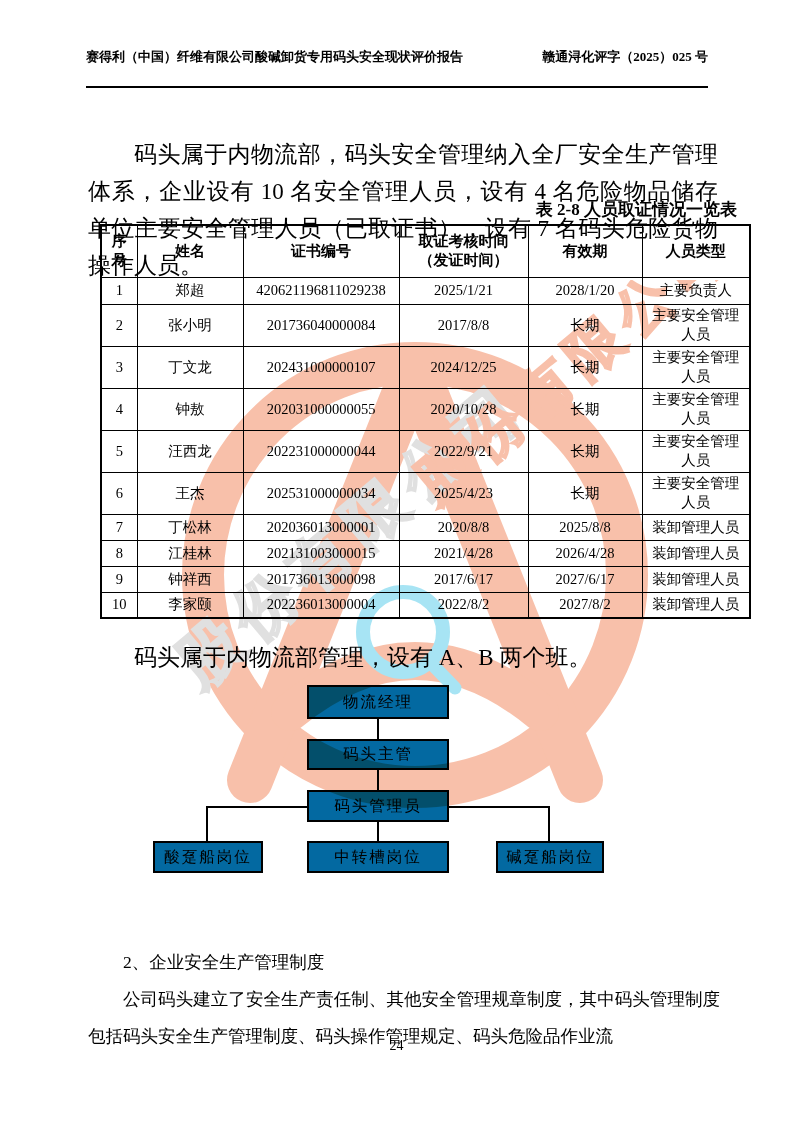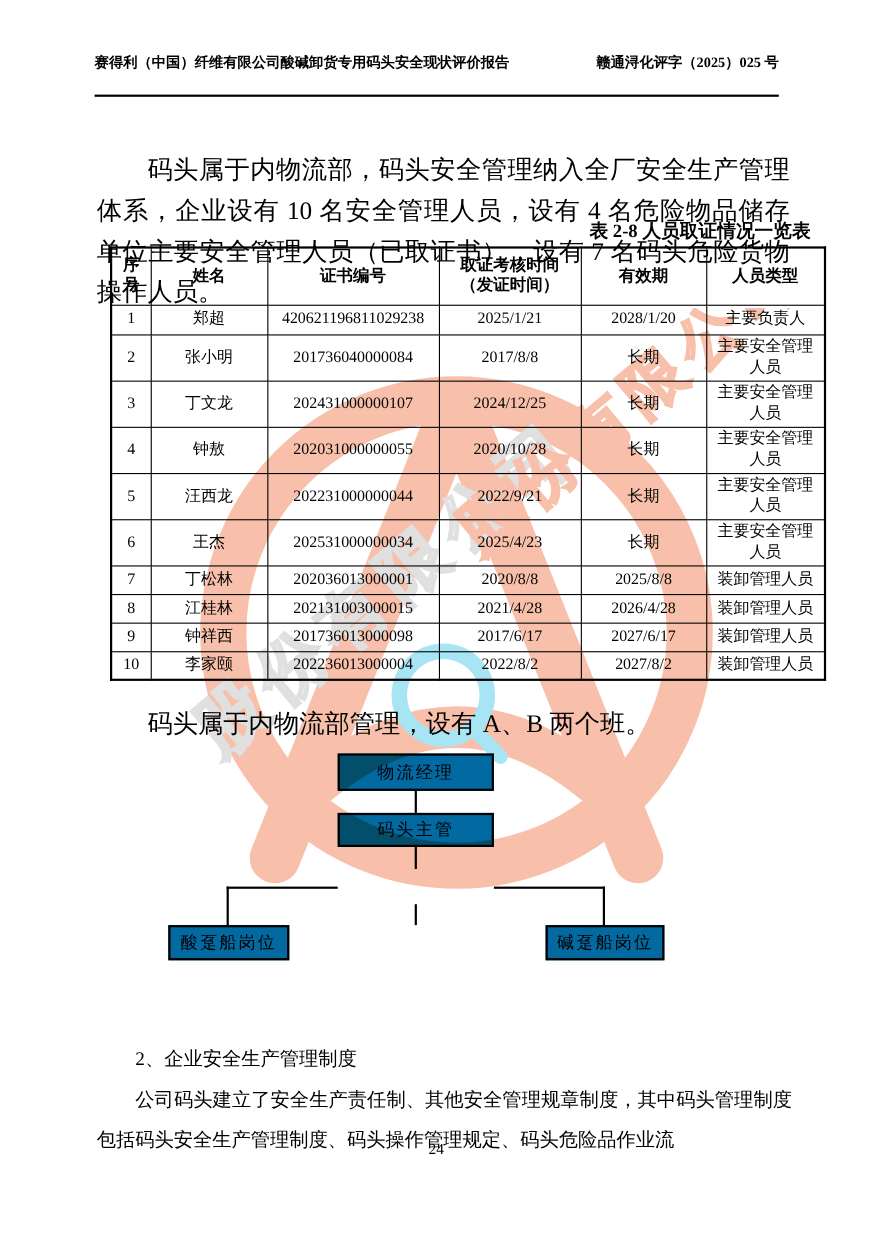--- a/index.html
+++ b/index.html
@@ -196,21 +196,23 @@
         <td>装卸管理人员</td>
       </tr>
     </tbody>
   </table>
 
   <div class="para p2">码头属于内物流部管理，设有 A、B 两个班。</div>
 
   <div class="chart">
     <div class="obox" style="left:219px;top:5px;width:142px;height:34px;">物流经理</div>
     <div class="obox" style="left:219px;top:59px;width:142px;height:31px;">码头主管</div>
+    <div class="obox" style="left:219px;top:110px;width:142px;height:32px;">码头管理员</div>
     <div class="obox" style="left:65px;top:161px;width:110px;height:32px;">酸趸船岗位</div>
+    <div class="obox" style="left:219px;top:161px;width:142px;height:32px;">中转槽岗位</div>
     <div class="obox" style="left:408px;top:161px;width:108px;height:32px;">碱趸船岗位</div>
 
     <div class="cline" style="left:289px;top:39px;width:2px;height:20px;"></div>
     <div class="cline" style="left:289px;top:90px;width:2px;height:20px;"></div>
     <div class="cline" style="left:289px;top:142px;width:2px;height:19px;"></div>
     <div class="cline" style="left:118px;top:126px;width:101px;height:2px;"></div>
     <div class="cline" style="left:118px;top:126px;width:2px;height:35px;"></div>
     <div class="cline" style="left:361px;top:126px;width:101px;height:2px;"></div>
     <div class="cline" style="left:460px;top:126px;width:2px;height:35px;"></div>
   </div>

